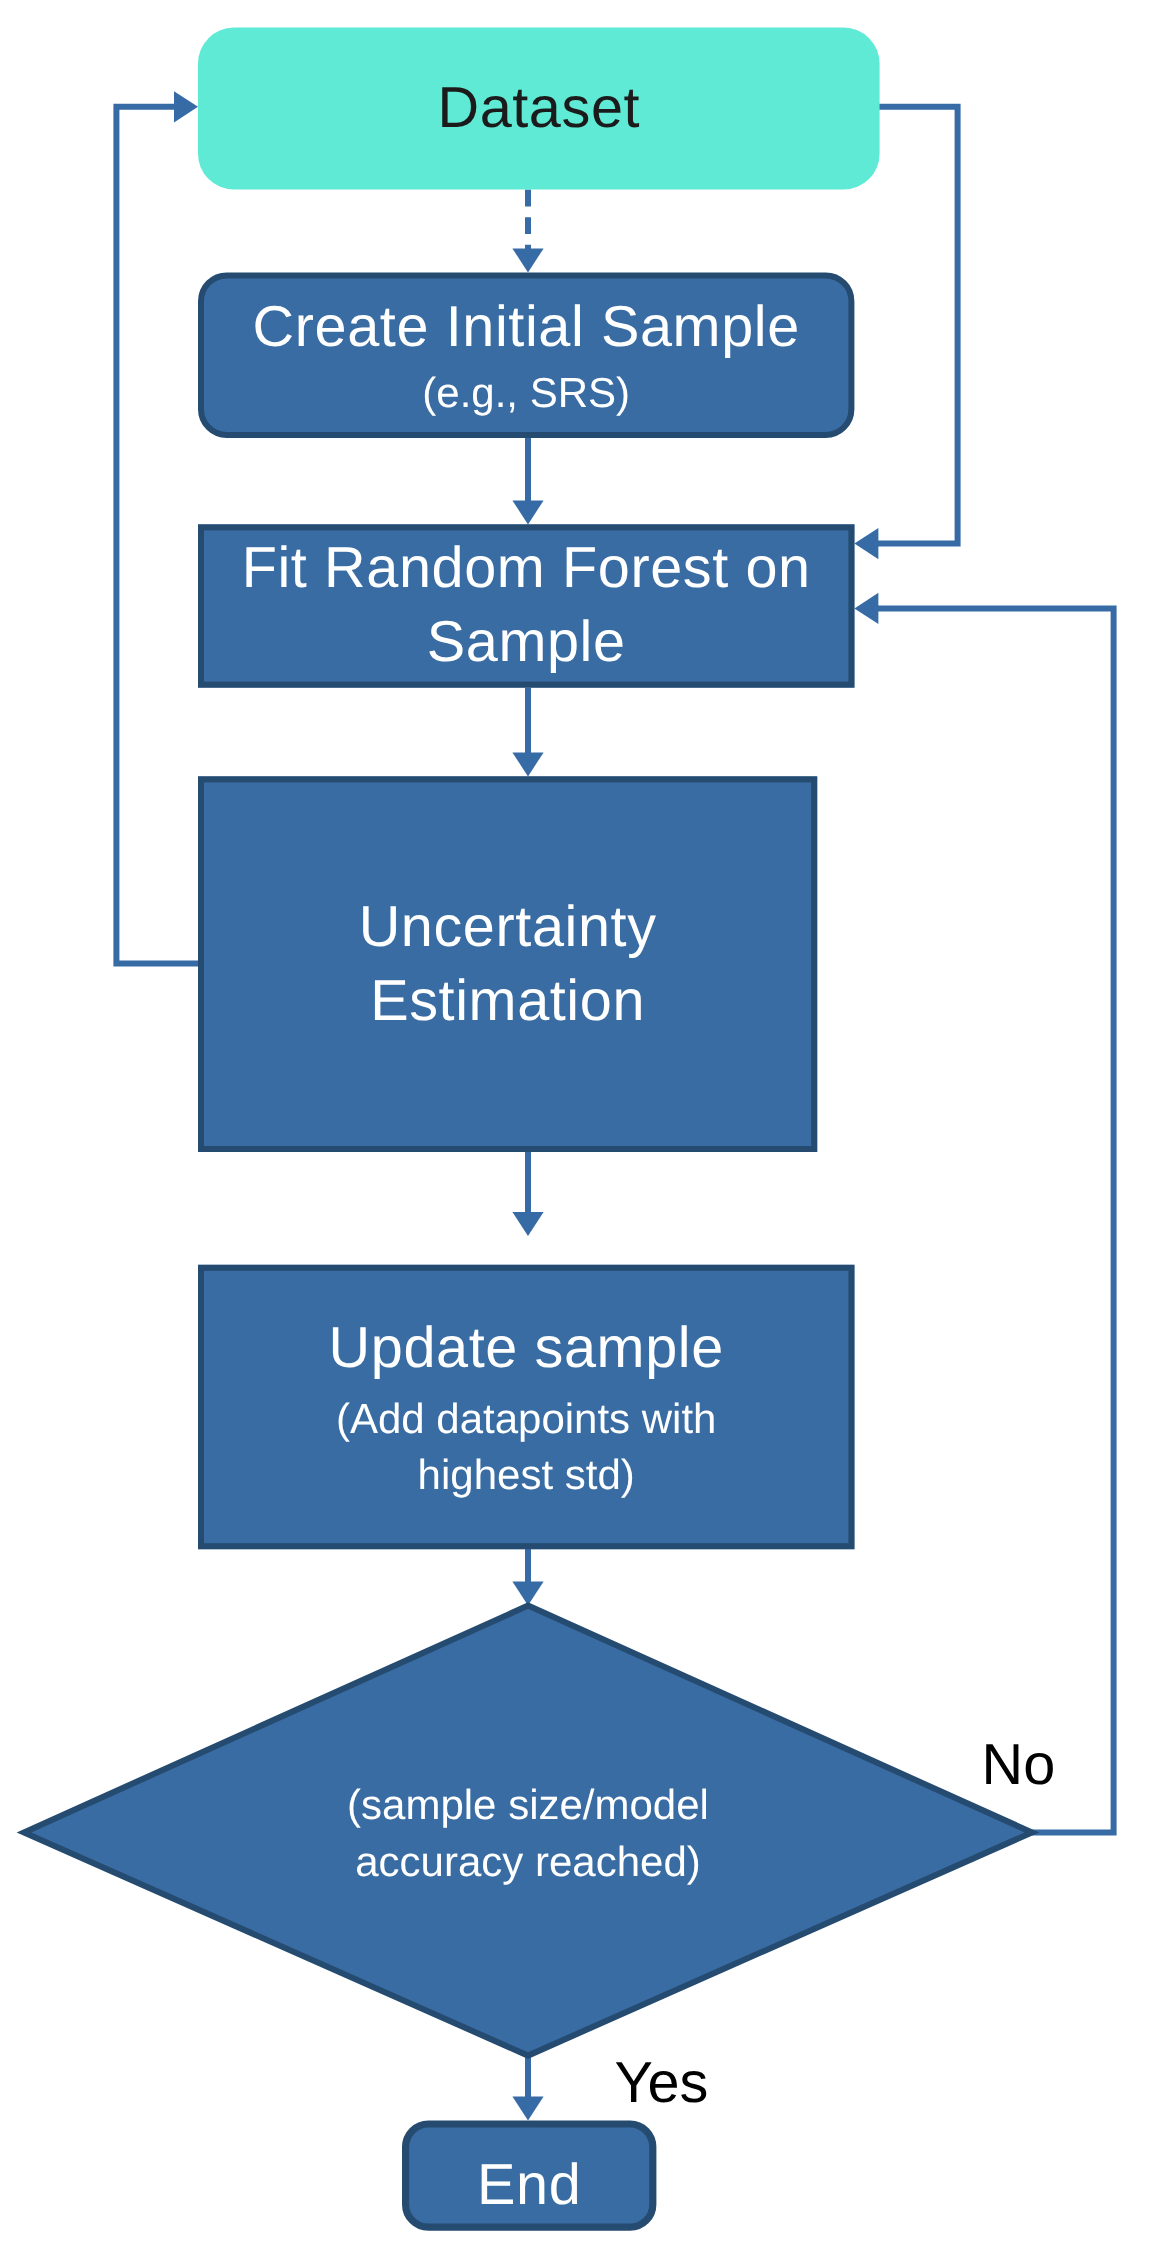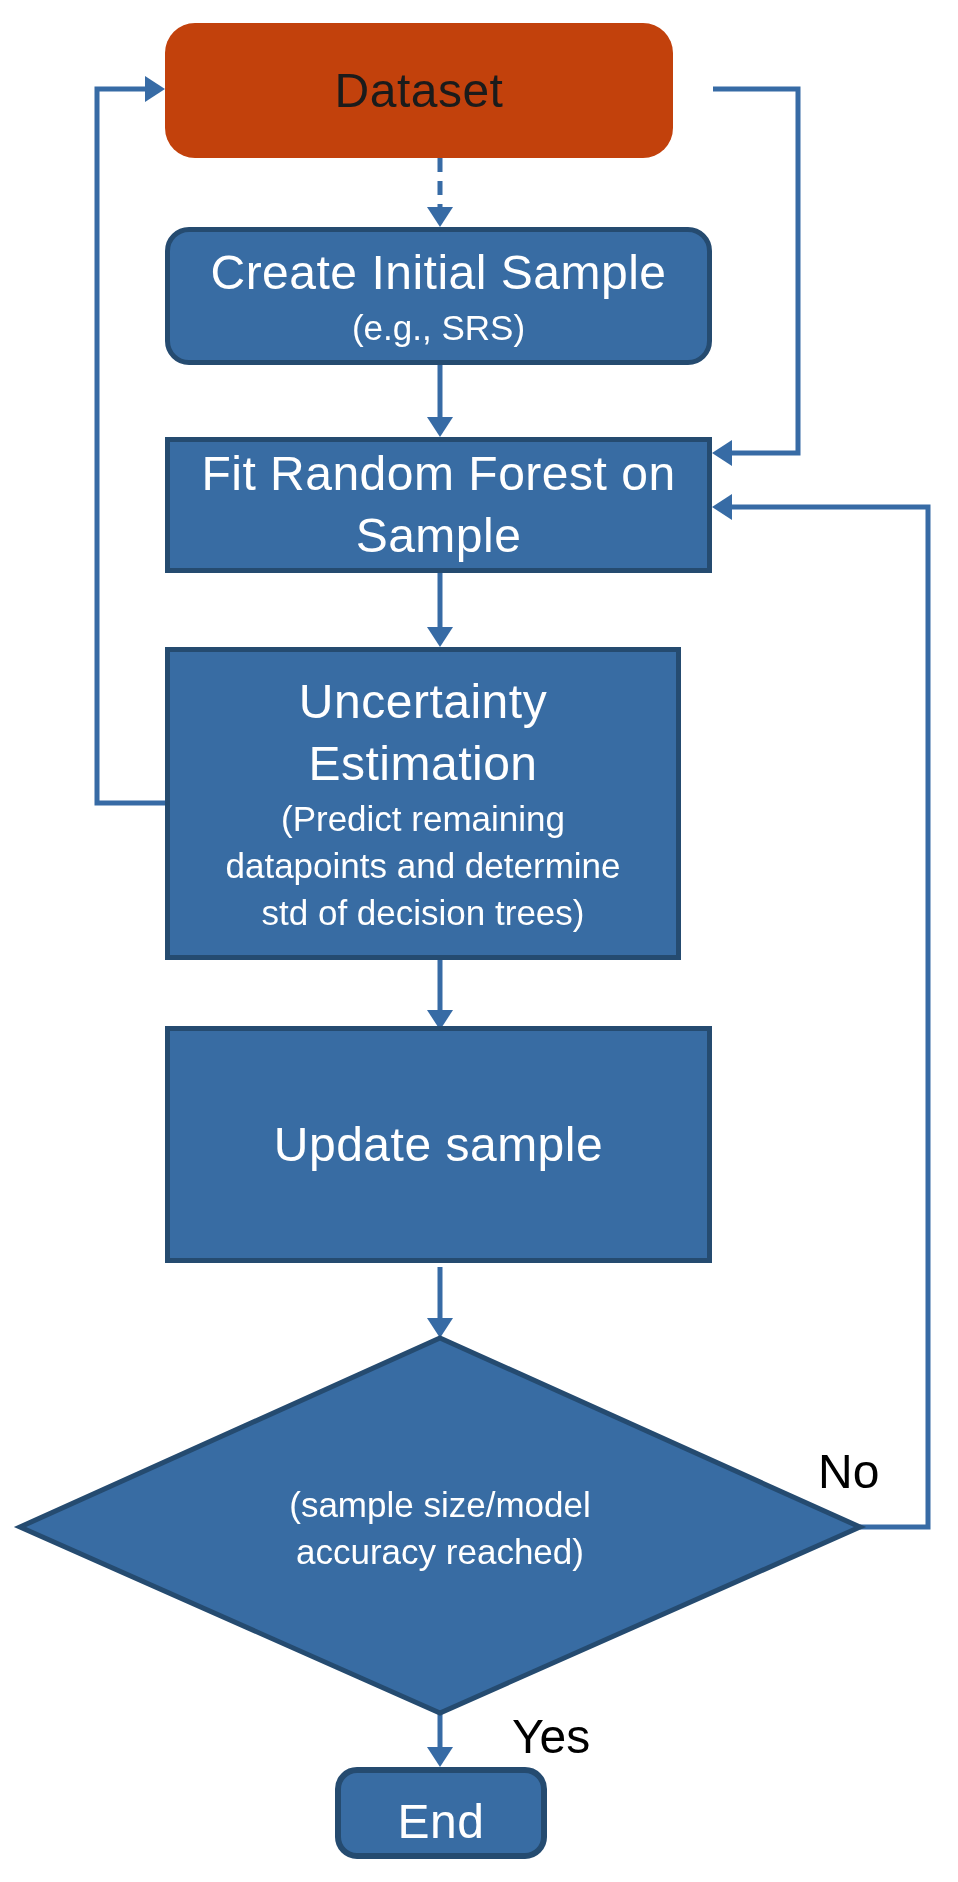--- a/index.html
+++ b/index.html
@@ -6,27 +6,27 @@
   body{width:958px;height:1882px;position:relative;overflow:hidden;
        font-family:"Liberation Sans","DejaVu Sans",sans-serif;}
   .canvas{position:absolute;left:0;top:0;width:958px;height:1882px;}
   svg.wires{position:absolute;left:0;top:0;width:958px;height:1882px;z-index:1;}
   .node{position:absolute;z-index:2;display:flex;flex-direction:column;
         align-items:center;justify-content:center;text-align:center;
         box-sizing:border-box;font-weight:300;}
   .lbl{white-space:pre-line;}
   .node-main{font-size:48px;line-height:62px;letter-spacing:0.5px;}
   .node-sub{font-size:35px;line-height:47px;}
-  .dataset{left:165px;top:23px;width:508px;height:135px;background:#c2410c;
+  .dataset{left:165px;top:23px;width:568px;height:135px;background:#5eead4;
            border-radius:30px;color:#1b1b1b;}
   .blue{background:#386CA3;color:#ffffff;border:5px solid #254B70;}
   .create{left:165px;top:227px;width:547px;height:138px;border-radius:24px;}
   .fit{left:165px;top:437px;width:547px;height:136px;}
   .uncert{left:165px;top:647px;width:516px;height:313px;}
-  .update{left:165px;top:1026px;width:547px;height:237px;gap:4px;}
+  .update{left:165px;top:1054px;width:547px;height:237px;gap:4px;}
   .diamond-text{left:240px;top:1400px;width:400px;height:255px;z-index:3;
                 color:#ffffff;background:transparent;}
   .end{left:335px;top:1767px;width:212px;height:92px;border-radius:22px;
        border-width:6px;justify-content:flex-end;}
   .edge-label{position:absolute;z-index:3;color:#000000;font-size:48px;
               font-weight:300;line-height:50px;}
   .no-label{left:818px;top:1447px;}
   .yes-label{left:464px;top:1712px;margin-left:48px;}
   .wire{stroke:#376BA5;stroke-width:5;fill:none;}
   .wire.dashed{stroke-dasharray:14 9;}
@@ -80,27 +80,26 @@
   </div>
 
   <div class="node blue create">
     <span class="lbl node-main">Create Initial Sample</span>
     <span class="lbl node-sub">(e.g., SRS)</span>
   </div>
 
   <div class="node blue uncert">
     <span class="lbl node-main">Uncertainty
 Estimation</span>
-    <span class="lbl node-sub">(Predict remaining
-datapoints and determine
-std of decision trees)</span>
   </div>
 
   <div class="node blue update">
     <span class="lbl node-main">Update sample</span>
+    <span class="lbl node-sub">(Add datapoints with
+highest std)</span>
   </div>
 
   <div class="node diamond-text">
     <span class="lbl node-sub">(sample size/model
 accuracy reached)</span>
   </div>
 
   <div class="node blue end">
     <span class="lbl node-main">End</span>
   </div>

